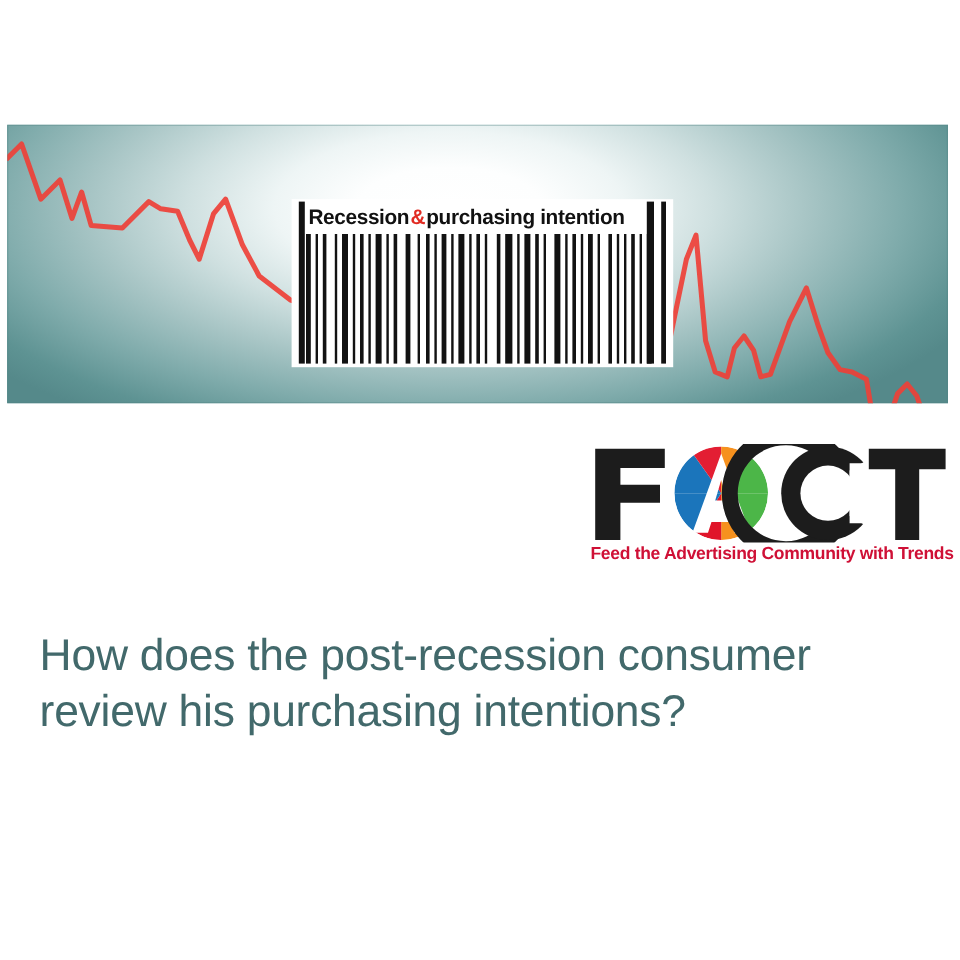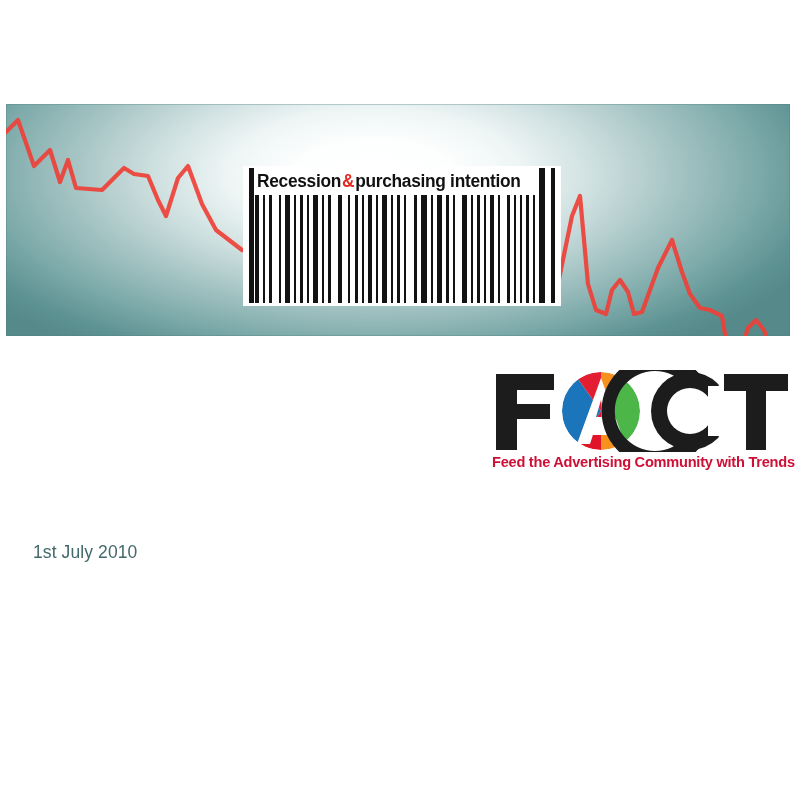--- a/index.html
+++ b/index.html
@@ -268,14 +268,15 @@
 
     <g>
       <path d="M232 4 H296 V21 H274 V80 H254 V21 H232 Z" fill="#1c1c1c"></path>
     </g>
   </svg>
 
   <div class="logo-tagline">Feed the Advertising Community with Trends</div>
 </div>
 
 <div class="title-block">
-  <div class="slide-date">1st July 2010</div>
+  <h1 class="slide-title">How does the post-recession consumer
+review his purchasing intentions?</h1>
 </div>
 
 </body></html>

